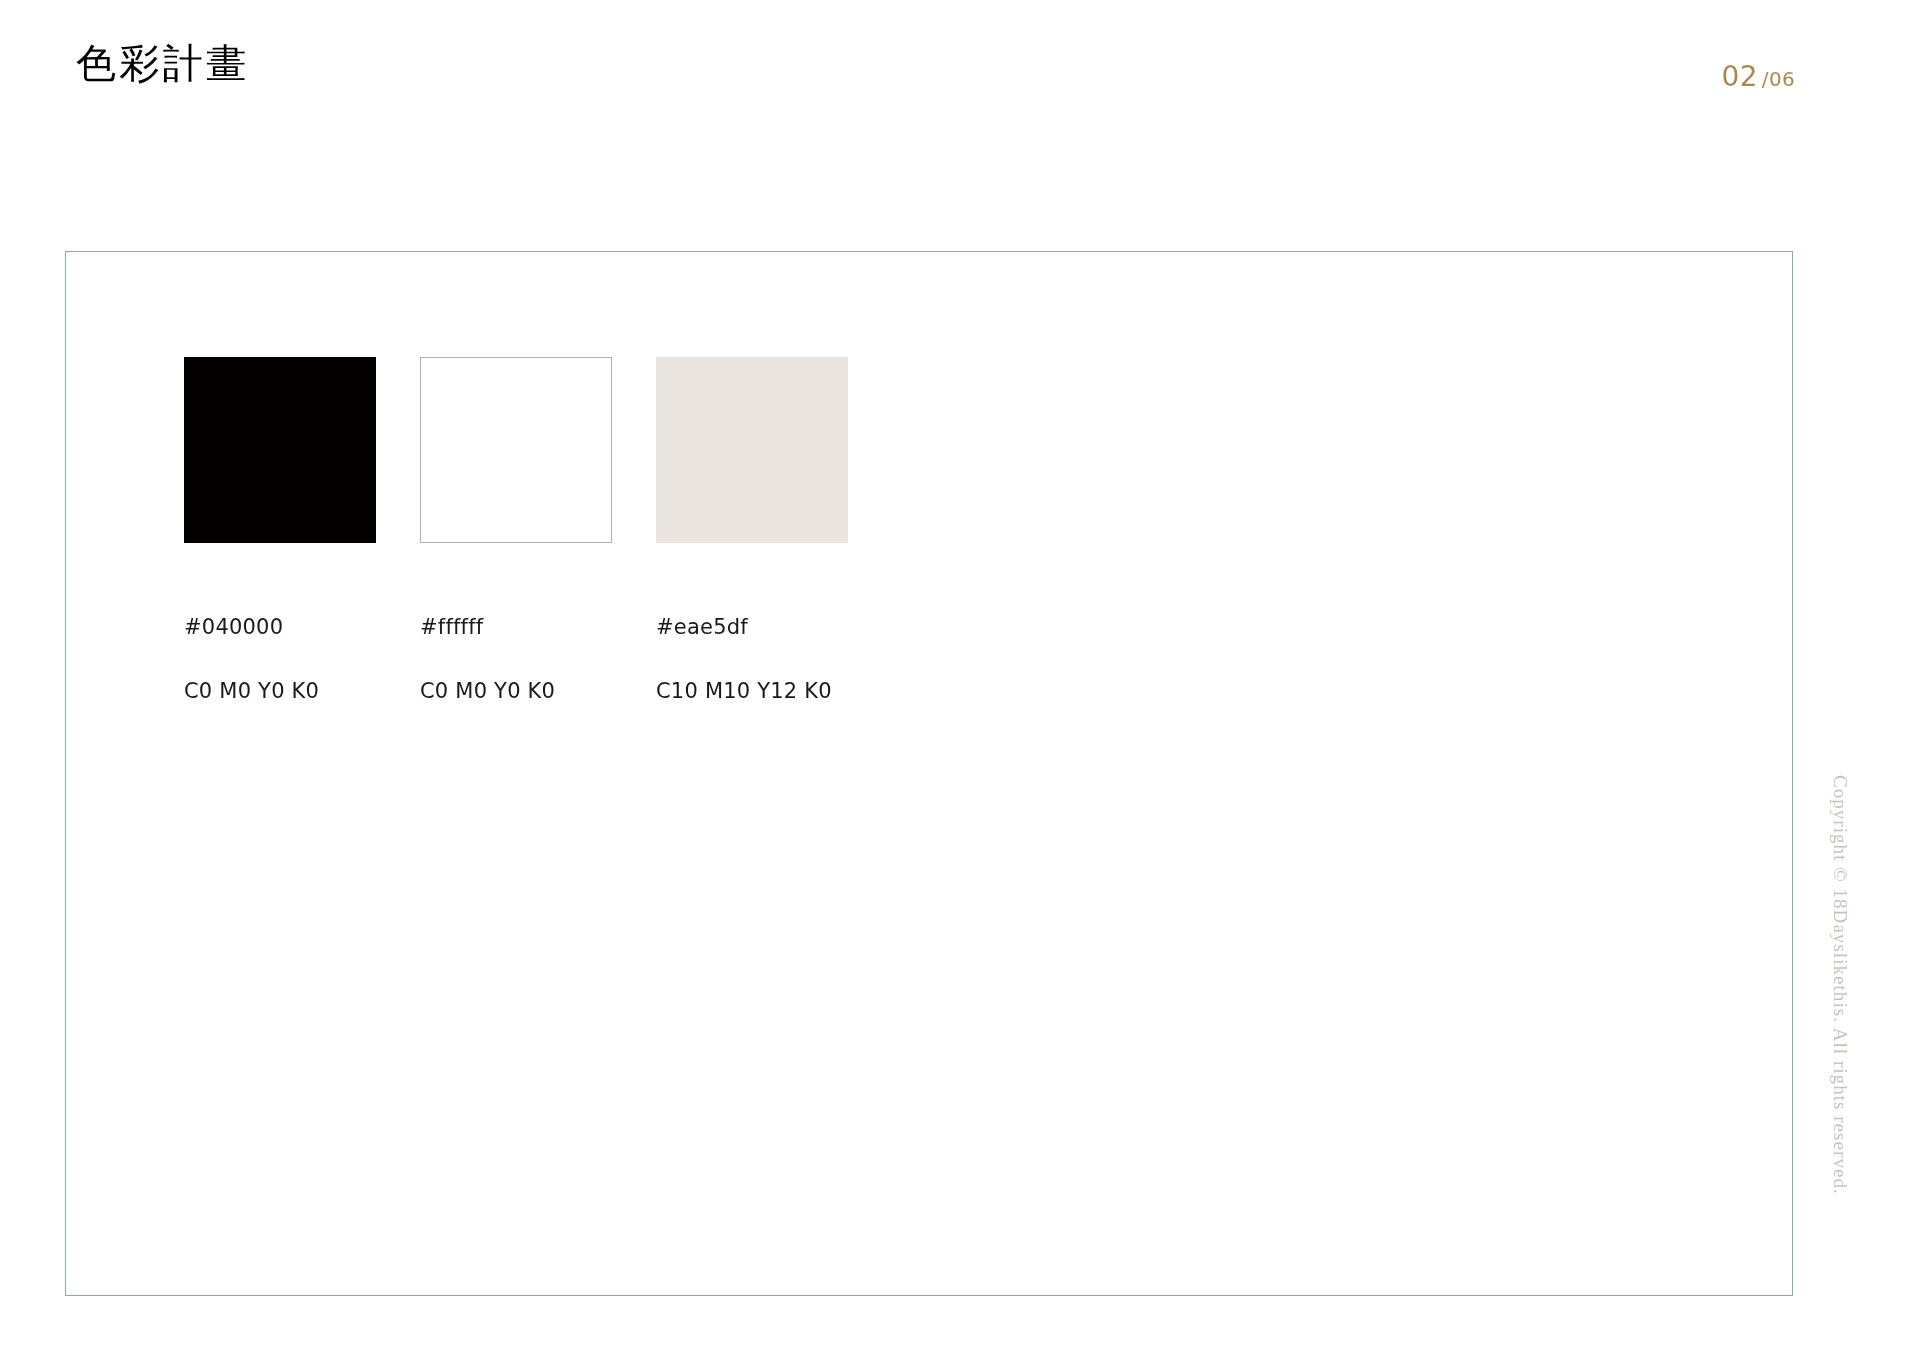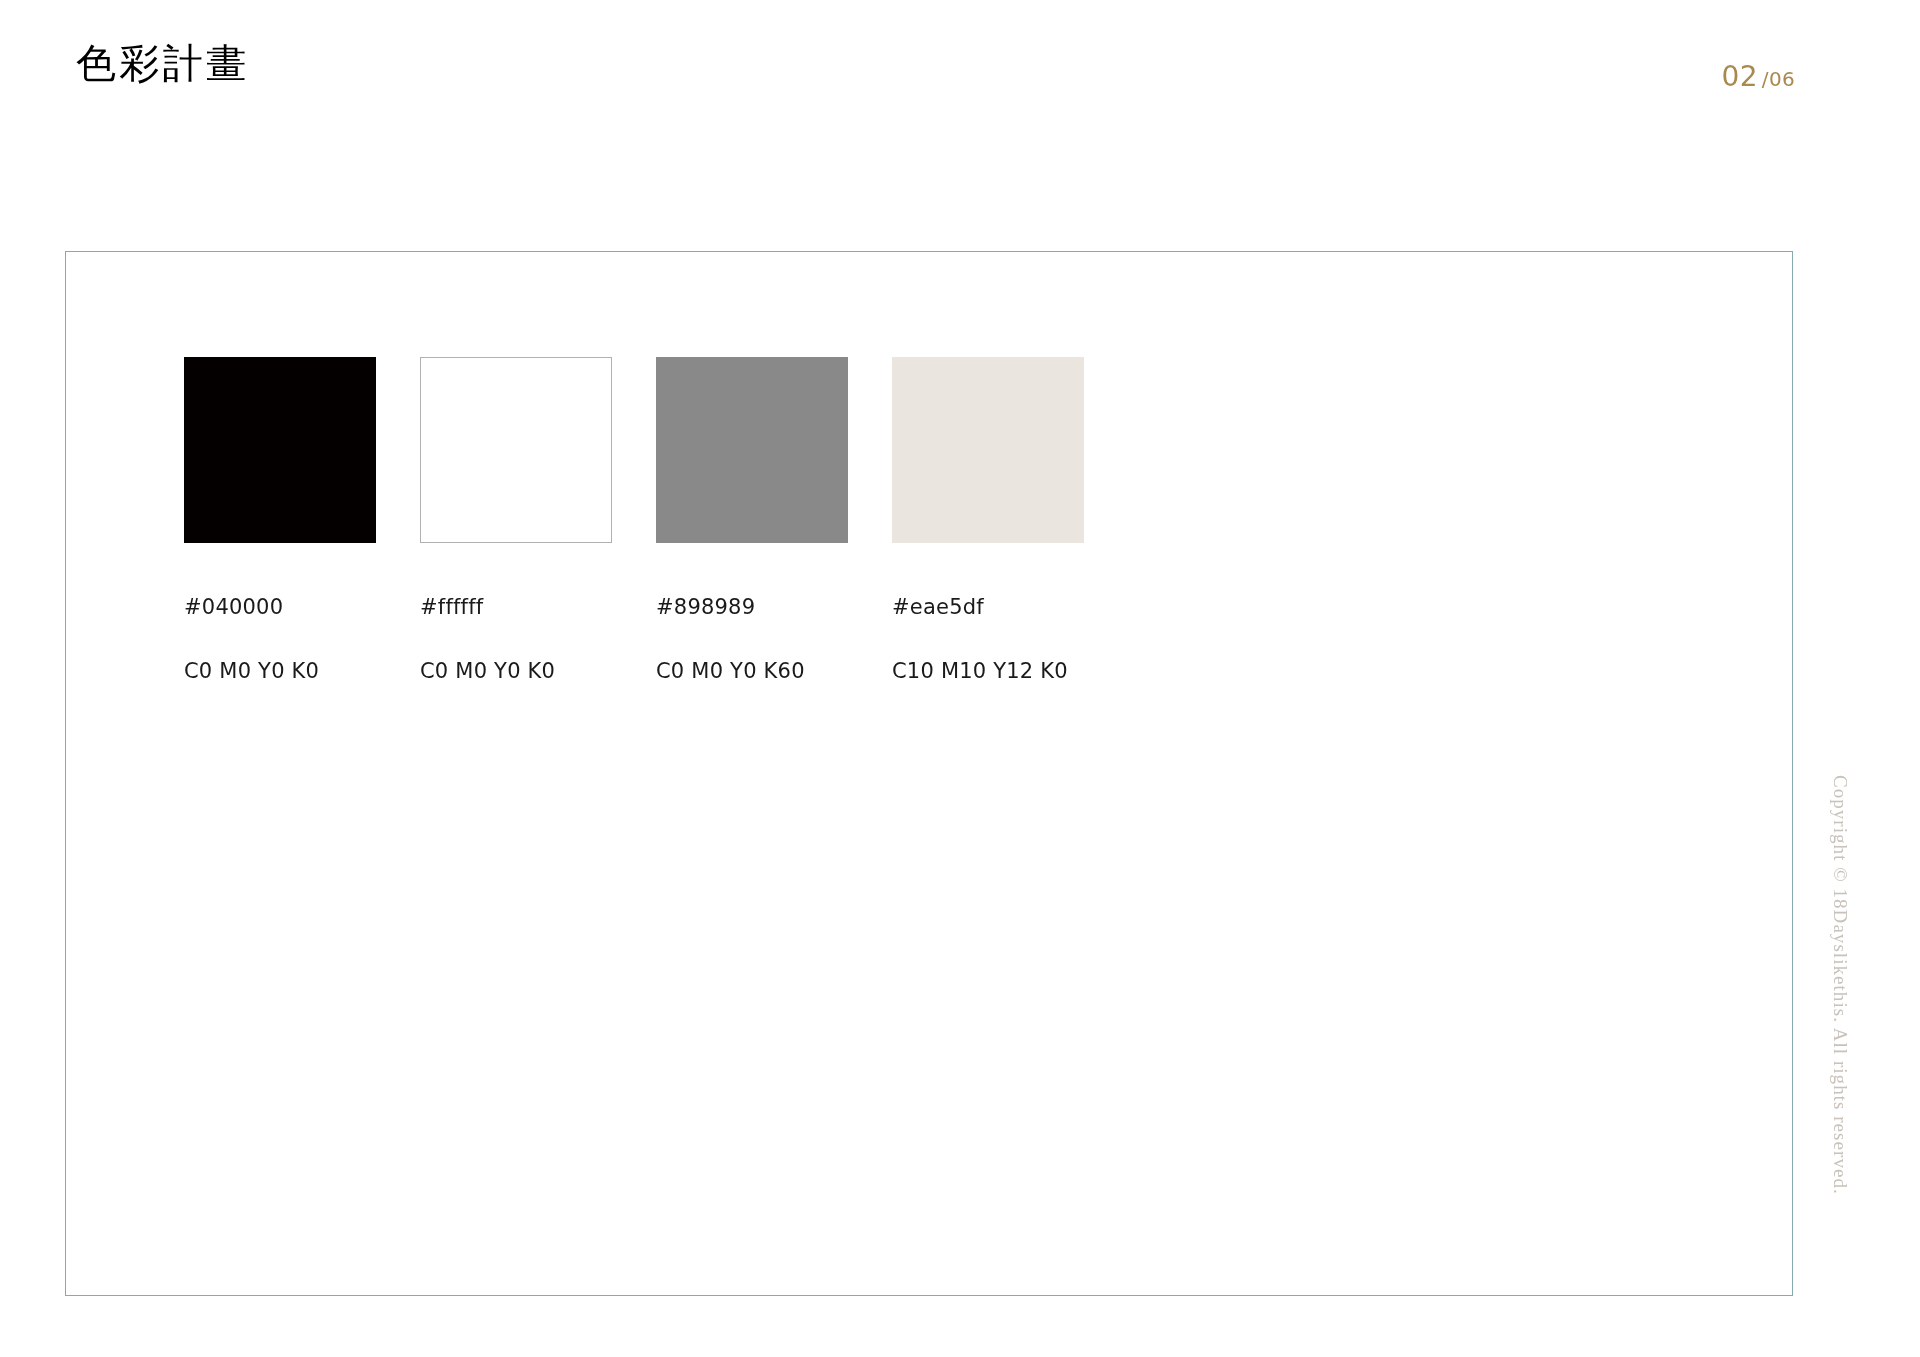--- a/index.html
+++ b/index.html
@@ -80,21 +80,21 @@
   }
   .swatch-chip {
     width: 192px;
     height: 186px;
     box-sizing: border-box;
   }
   .swatch-chip.bordered {
     border: 1px solid #b3b0b0;
   }
   .swatch-hex {
-    margin-top: 52px;
+    margin-top: 72px;
     font-size: 21px;
     color: #1a1a1a;
     letter-spacing: 0.01em;
     white-space: nowrap;
     font-family: "DejaVu Sans", "Liberation Sans", sans-serif;
   }
   .swatch-cmyk {
     margin-top: 40px;
     font-size: 21px;
     color: #1a1a1a;
@@ -133,24 +133,19 @@
       <div class="swatch-chip" style="background: rgb(4, 0, 0);"></div>
       <div class="swatch-hex">#040000</div>
       <div class="swatch-cmyk">C0 M0 Y0 K0</div>
     </div>
     <div class="swatch-cell">
       <div class="swatch-chip bordered" style="background: rgb(255, 255, 255); border-color: rgb(179, 176, 176);"></div>
       <div class="swatch-hex">#ffffff</div>
       <div class="swatch-cmyk">C0 M0 Y0 K0</div>
     </div>
     <div class="swatch-cell">
-      <div class="swatch-chip" style="background: rgb(137, 137, 137);"></div>
-      <div class="swatch-hex">#898989</div>
-      <div class="swatch-cmyk">C0 M0 Y0 K60</div>
-    </div>
-    <div class="swatch-cell">
       <div class="swatch-chip" style="background: rgb(234, 229, 223);"></div>
       <div class="swatch-hex">#eae5df</div>
       <div class="swatch-cmyk">C10 M10 Y12 K0</div>
     </div>
   </div>
 
 <div class="copyright">Copyright © 18Dayslikethis. All rights reserved.</div>
 
 </body></html>

